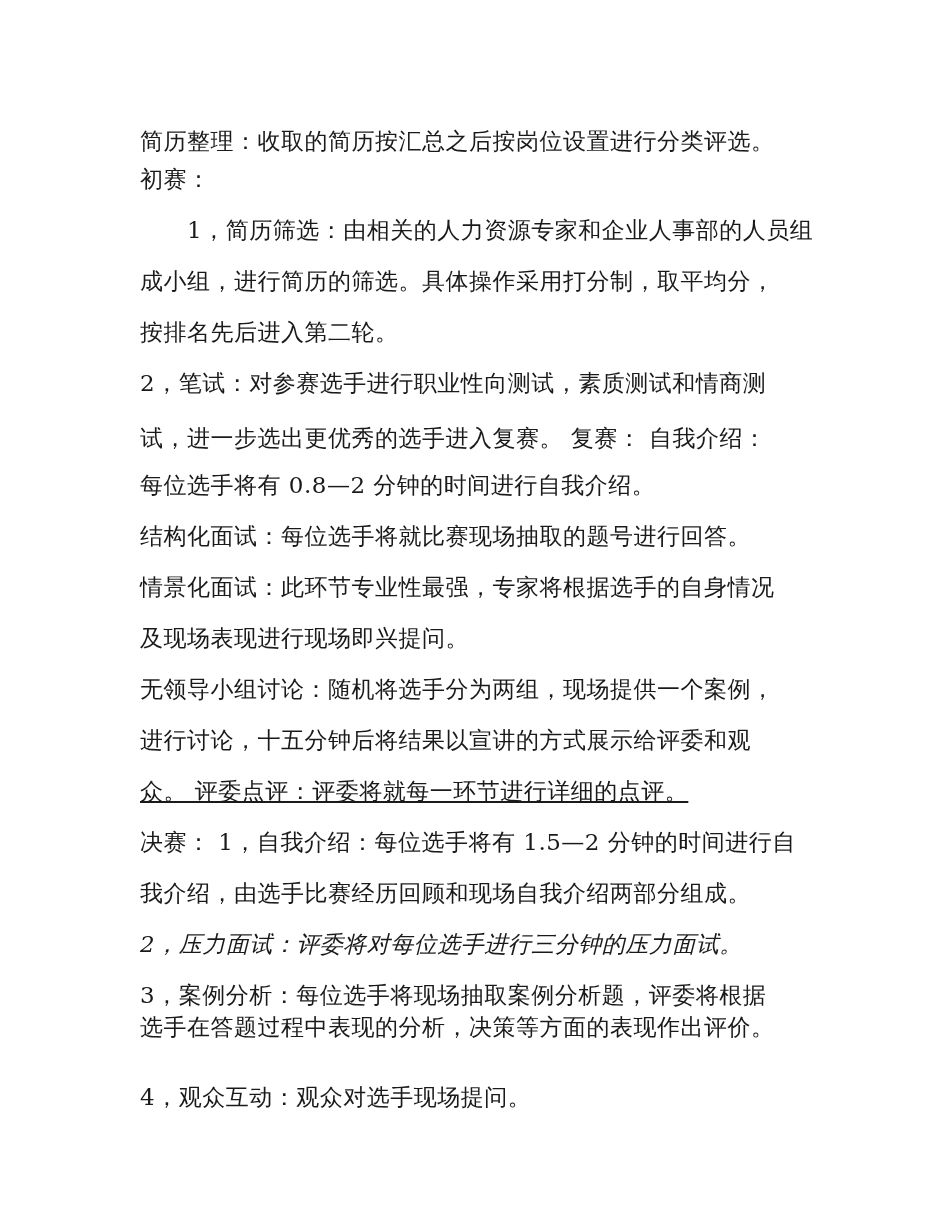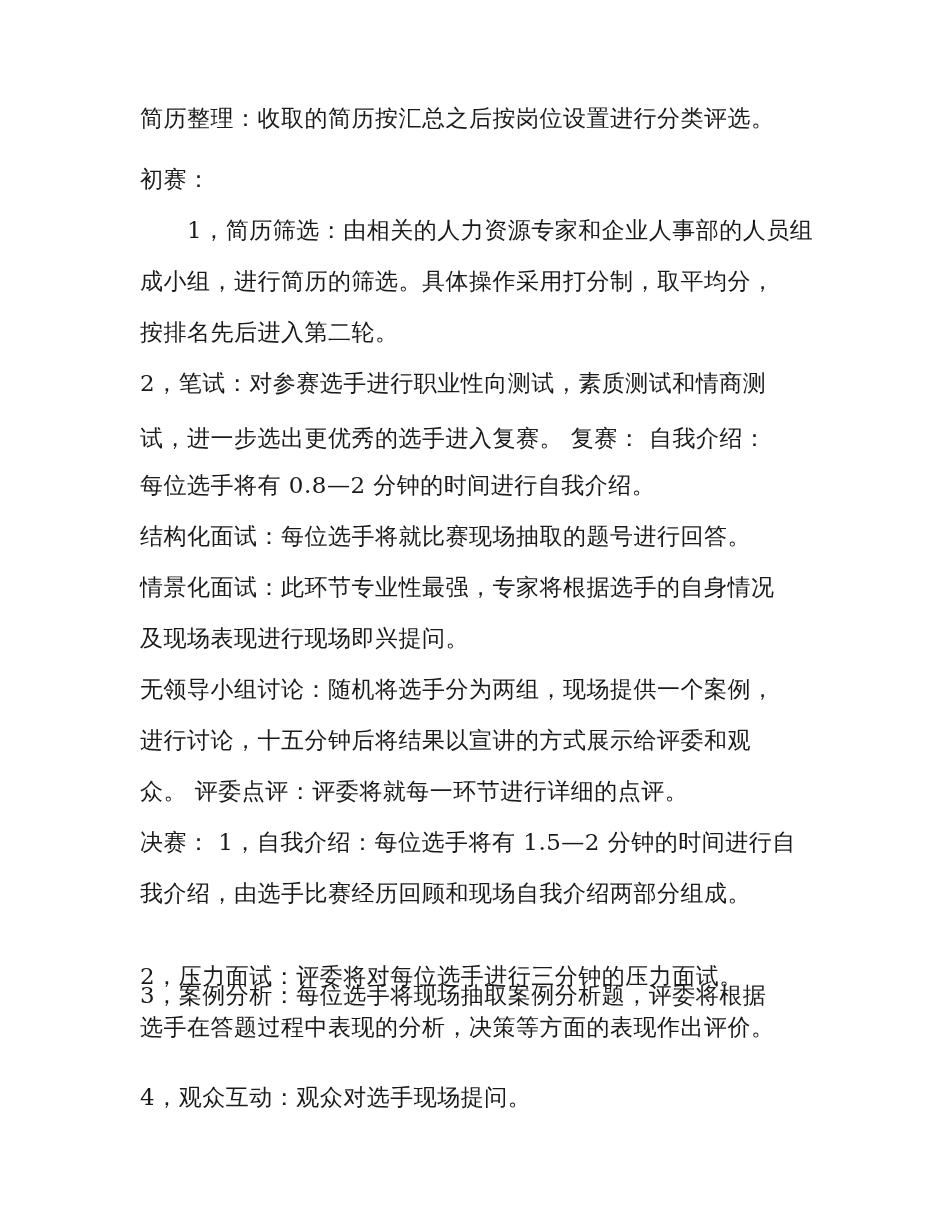--- a/index.html
+++ b/index.html
@@ -28,33 +28,33 @@
     font-size: 23px;
     line-height: 30px;
     color: #1a1a1a;
     letter-spacing: 0.5px;
   }
 </style>
 </head>
 <body>
 
 <div class="page">
-  <div class="line" style="top:103px;text-align:center;">简历整理：收取的简历按汇总之后按岗位设置进行分类评选。</div>
+  <div class="line" style="top:126px;text-align:center;">简历整理：收取的简历按汇总之后按岗位设置进行分类评选。</div>
   <div class="line" style="top:164px;">初赛：</div>
   <div class="line" style="top:215px;margin-left:47px;">1，简历筛选：由相关的人力资源专家和企业人事部的人员组</div>
   <div class="line" style="top:266px;">成小组，进行简历的筛选。具体操作采用打分制，取平均分，</div>
   <div class="line" style="top:317px;">按排名先后进入第二轮。</div>
   <div class="line" style="top:368px;">2，笔试：对参赛选手进行职业性向测试，素质测试和情商测</div>
   <div class="line" style="top:423px;">试，进一步选出更优秀的选手进入复赛。 复赛： 自我介绍：</div>
   <div class="line" style="top:470px;">每位选手将有 0.8—2 分钟的时间进行自我介绍。</div>
   <div class="line" style="top:521px;">结构化面试：每位选手将就比赛现场抽取的题号进行回答。</div>
   <div class="line" style="top:572px;">情景化面试：此环节专业性最强，专家将根据选手的自身情况</div>
   <div class="line" style="top:623px;">及现场表现进行现场即兴提问。</div>
   <div class="line" style="top:674px;">无领导小组讨论：随机将选手分为两组，现场提供一个案例，</div>
   <div class="line" style="top:725px;text-align:right;">进行讨论，十五分钟后将结果以宣讲的方式展示给评委和观</div>
-  <div class="line" style="top:776px;">众。 评委点评：评委将就每一环节进行详细的点评。</div>
+  <div class="line" style="top:776px;text-decoration:underline;">众。 评委点评：评委将就每一环节进行详细的点评。</div>
   <div class="line" style="top:827px;">决赛： 1，自我介绍：每位选手将有 1.5—2 分钟的时间进行自</div>
   <div class="line" style="top:878px;text-align:right;">我介绍，由选手比赛经历回顾和现场自我介绍两部分组成。</div>
-  <div class="line" style="top:961px;">2，压力面试：评委将对每位选手进行三分钟的压力面试。</div>
+  <div class="line" style="top:929px;font-style:italic;">2，压力面试：评委将对每位选手进行三分钟的压力面试。</div>
   <div class="line" style="top:980px;">3，案例分析：每位选手将现场抽取案例分析题，评委将根据</div>
   <div class="line" style="top:1012px;">选手在答题过程中表现的分析，决策等方面的表现作出评价。</div>
   <div class="line" style="top:1082px;">4，观众互动：观众对选手现场提问。</div>
 </div>
 
 </body></html>

